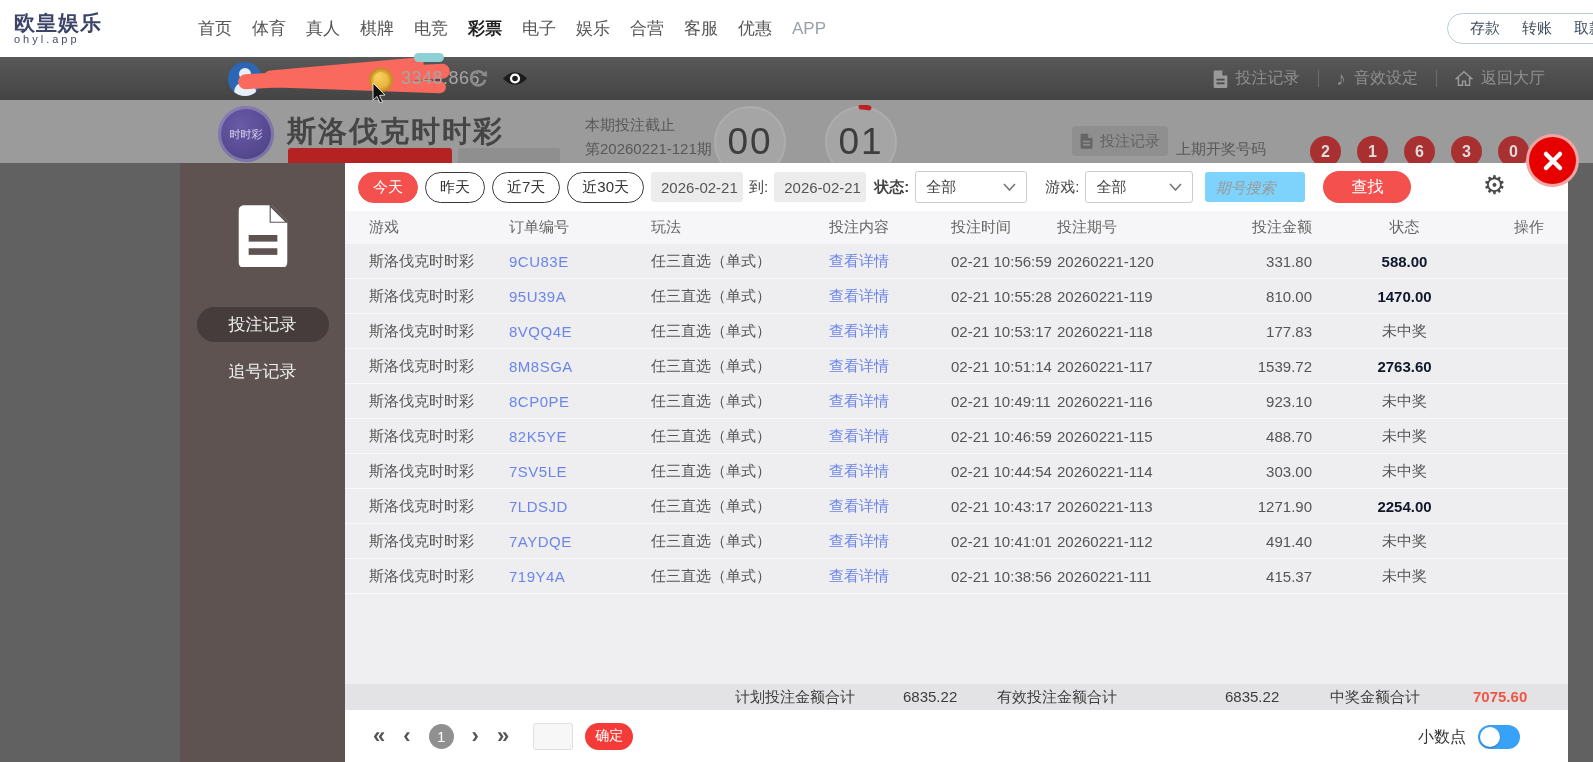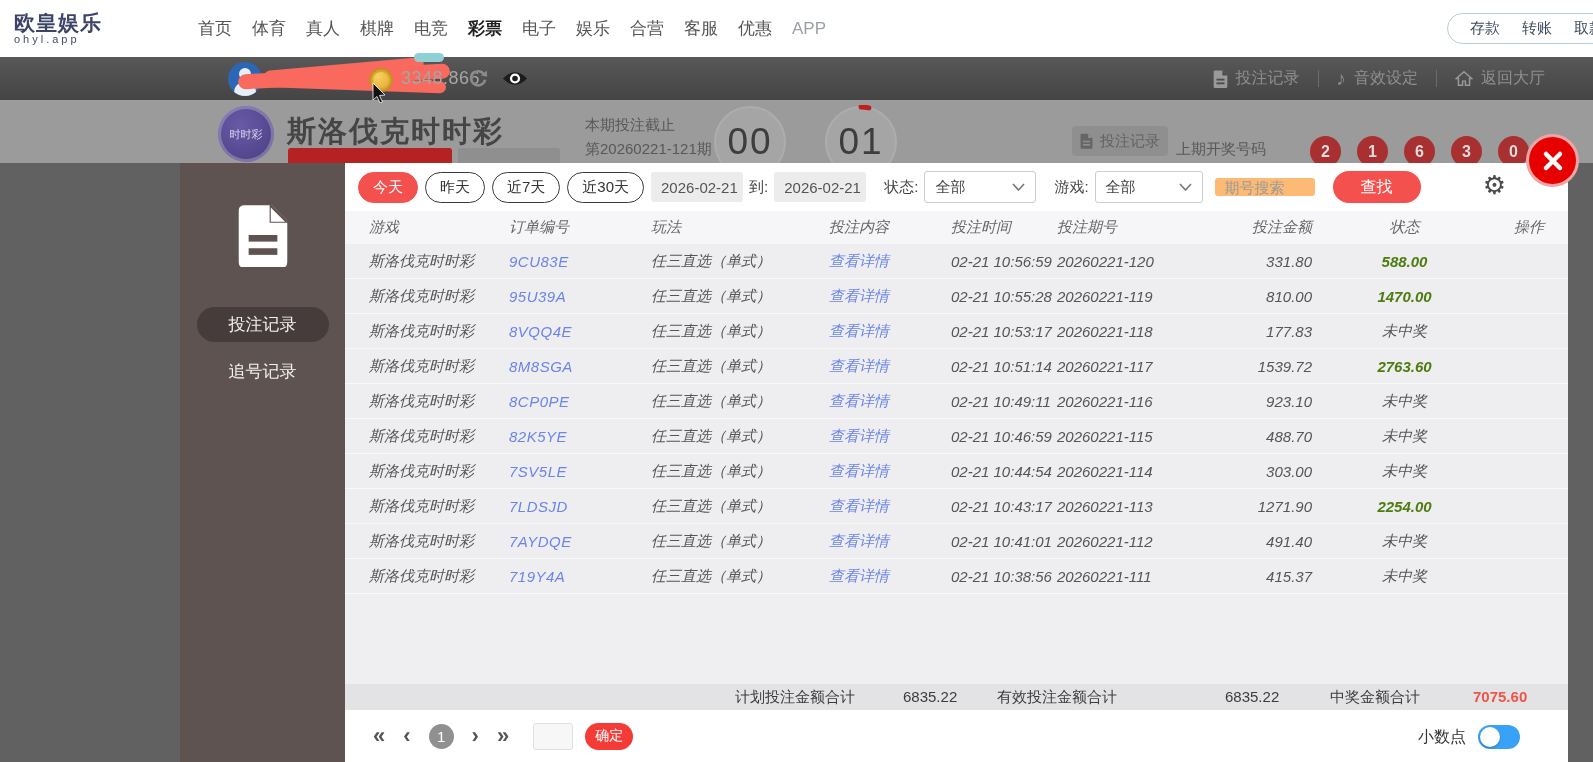--- a/index.html
+++ b/index.html
@@ -69,36 +69,36 @@
   .modal-content { width:1223px; height:599px; background:#fff; position:relative; flex:none; }
 
   
   .filter-bar { position:absolute; left:0; top:0; width:1223px; height:48px; background:#fff; display:flex; align-items:center; padding-left:13px; }
   .qpill { height:31px; padding:0 14px; border-radius:16px; display:flex; align-items:center; font-size:15px; cursor:pointer; margin-right:7px; border:1.5px solid #3a3a3a; background:#fff; color:#333; white-space:nowrap; }
   .qpill.active { background:#f4504d; border-color:#f4504d; color:#fff; }
   .date-input { width:92px; height:30px; border:none; background:#ececec; border-radius:3px; font-size:15px; color:#555; padding-left:10px; font-family:inherit; }
   .flabel { font-size:15px; color:#444; margin:0 6px; white-space:nowrap; }
   .select { height:32px; border:1px solid #ccc; border-radius:3px; background:#fff; display:flex; align-items:center; justify-content:space-between; padding:0 10px; cursor:pointer; }
   .select .sv { font-size:15px; color:#444; }
-  .search-input { width:100px; height:18px; border:none; background:#fdba74; border-radius:3px; font-size:15px; color:#555; padding-left:10px; margin-left:12px; font-family:inherit; }
+  .search-input { width:100px; height:30px; border:none; background:#7dd3fc; border-radius:3px; font-size:15px; color:#555; padding-left:10px; margin-left:12px; font-family:inherit;font-style:italic; }
   .search-input::placeholder { color:#9a9a9a; }
   .find-btn { width:88px; height:32px; border:none; border-radius:17px; background:#f4504d; color:#fff; font-size:16px; margin-left:18px; cursor:pointer; font-family:inherit; }
   .gear { position:absolute; right:62px; top:9px; font-size:26px; color:#4a4a4a; cursor:pointer; line-height:1; }
 
   
   .table-wrap { position:absolute; left:0; top:48px; width:1223px; height:473px; background:#efeff1; }
-  .thead, .trow { display:grid; grid-template-columns:140px 142px 178px 122px 106px 150px 105px 185px 1fr; padding:0 24px; align-items:center;font-style:italic; }
+  .thead, .trow { display:grid; grid-template-columns:140px 142px 178px 122px 106px 150px 105px 185px 1fr; padding:0 24px; align-items:center; }
   .thead { height:33px; background:#f6f6f8; font-size:15px; color:#666; }
   .trow { height:35px; background:#eeeef0; border-bottom:1px solid #f9f9fa; font-size:15px; color:#555; }
   .c-amount { text-align:right; }
   .c-status { text-align:center; }
   .c-action { text-align:right; }
   .c-order { color:#6b85ea; letter-spacing:0.5px; cursor:pointer; }
   .detail-link { color:#6b85ea; cursor:pointer; text-decoration:none; }
-  .c-status.win { color:#4d7c0f; font-weight:700; }
+  .c-status.win { color:#0f172a; font-weight:700; }
 
   
   .summary { position:absolute; left:0; top:521px; width:1223px; height:26px; background:#e3e3e5; font-size:15px; color:#3c3c3c; }
   .summary span { position:absolute; top:4px; white-space:nowrap; }
   .sum-l1 { left:390px; } .sum-v1 { left:558px; }
   .sum-l2 { left:652px; } .sum-v2 { left:880px; }
   .sum-l3 { left:985px; } .sum-v3 { left:1128px; color:#f05545; font-weight:700; }
 
   
   .pager { position:absolute; left:0; top:547px; width:1223px; height:52px; background:#fff; display:flex; align-items:center; padding-left:28px; }
@@ -258,21 +258,21 @@
       <div class="filter-bar">
         <span style="display:flex;align-items:center;">
             <span class="qpill active">今天</span>
             <span class="qpill">昨天</span>
             <span class="qpill">近7天</span>
             <span class="qpill">近30天</span>
           </span>
         <input class="date-input" readonly="" value="2026-02-21" style="">
         <span class="flabel">到:</span>
         <input class="date-input" readonly="" value="2026-02-21" style="">
-        <span class="flabel" style="margin-left:18px;">状态:</span>
+        <span class="flabel" style="margin-left:8px;font-weight:bold;">状态:</span>
         <div class="select" style="width:112px;">
           <span class="sv">全部</span>
           <svg width="13" height="8" viewBox="0 0 13 8">
               <path d="M1 1 L6.5 7 L12 1" fill="none" stroke="#777" stroke-width="1.6"></path>
             </svg>
         </div>
         <span class="flabel" style="margin-left:18px;">游戏:</span>
         <div class="select" style="width:108px;">
           <span class="sv">全部</span>
           <svg width="13" height="8" viewBox="0 0 13 8">

